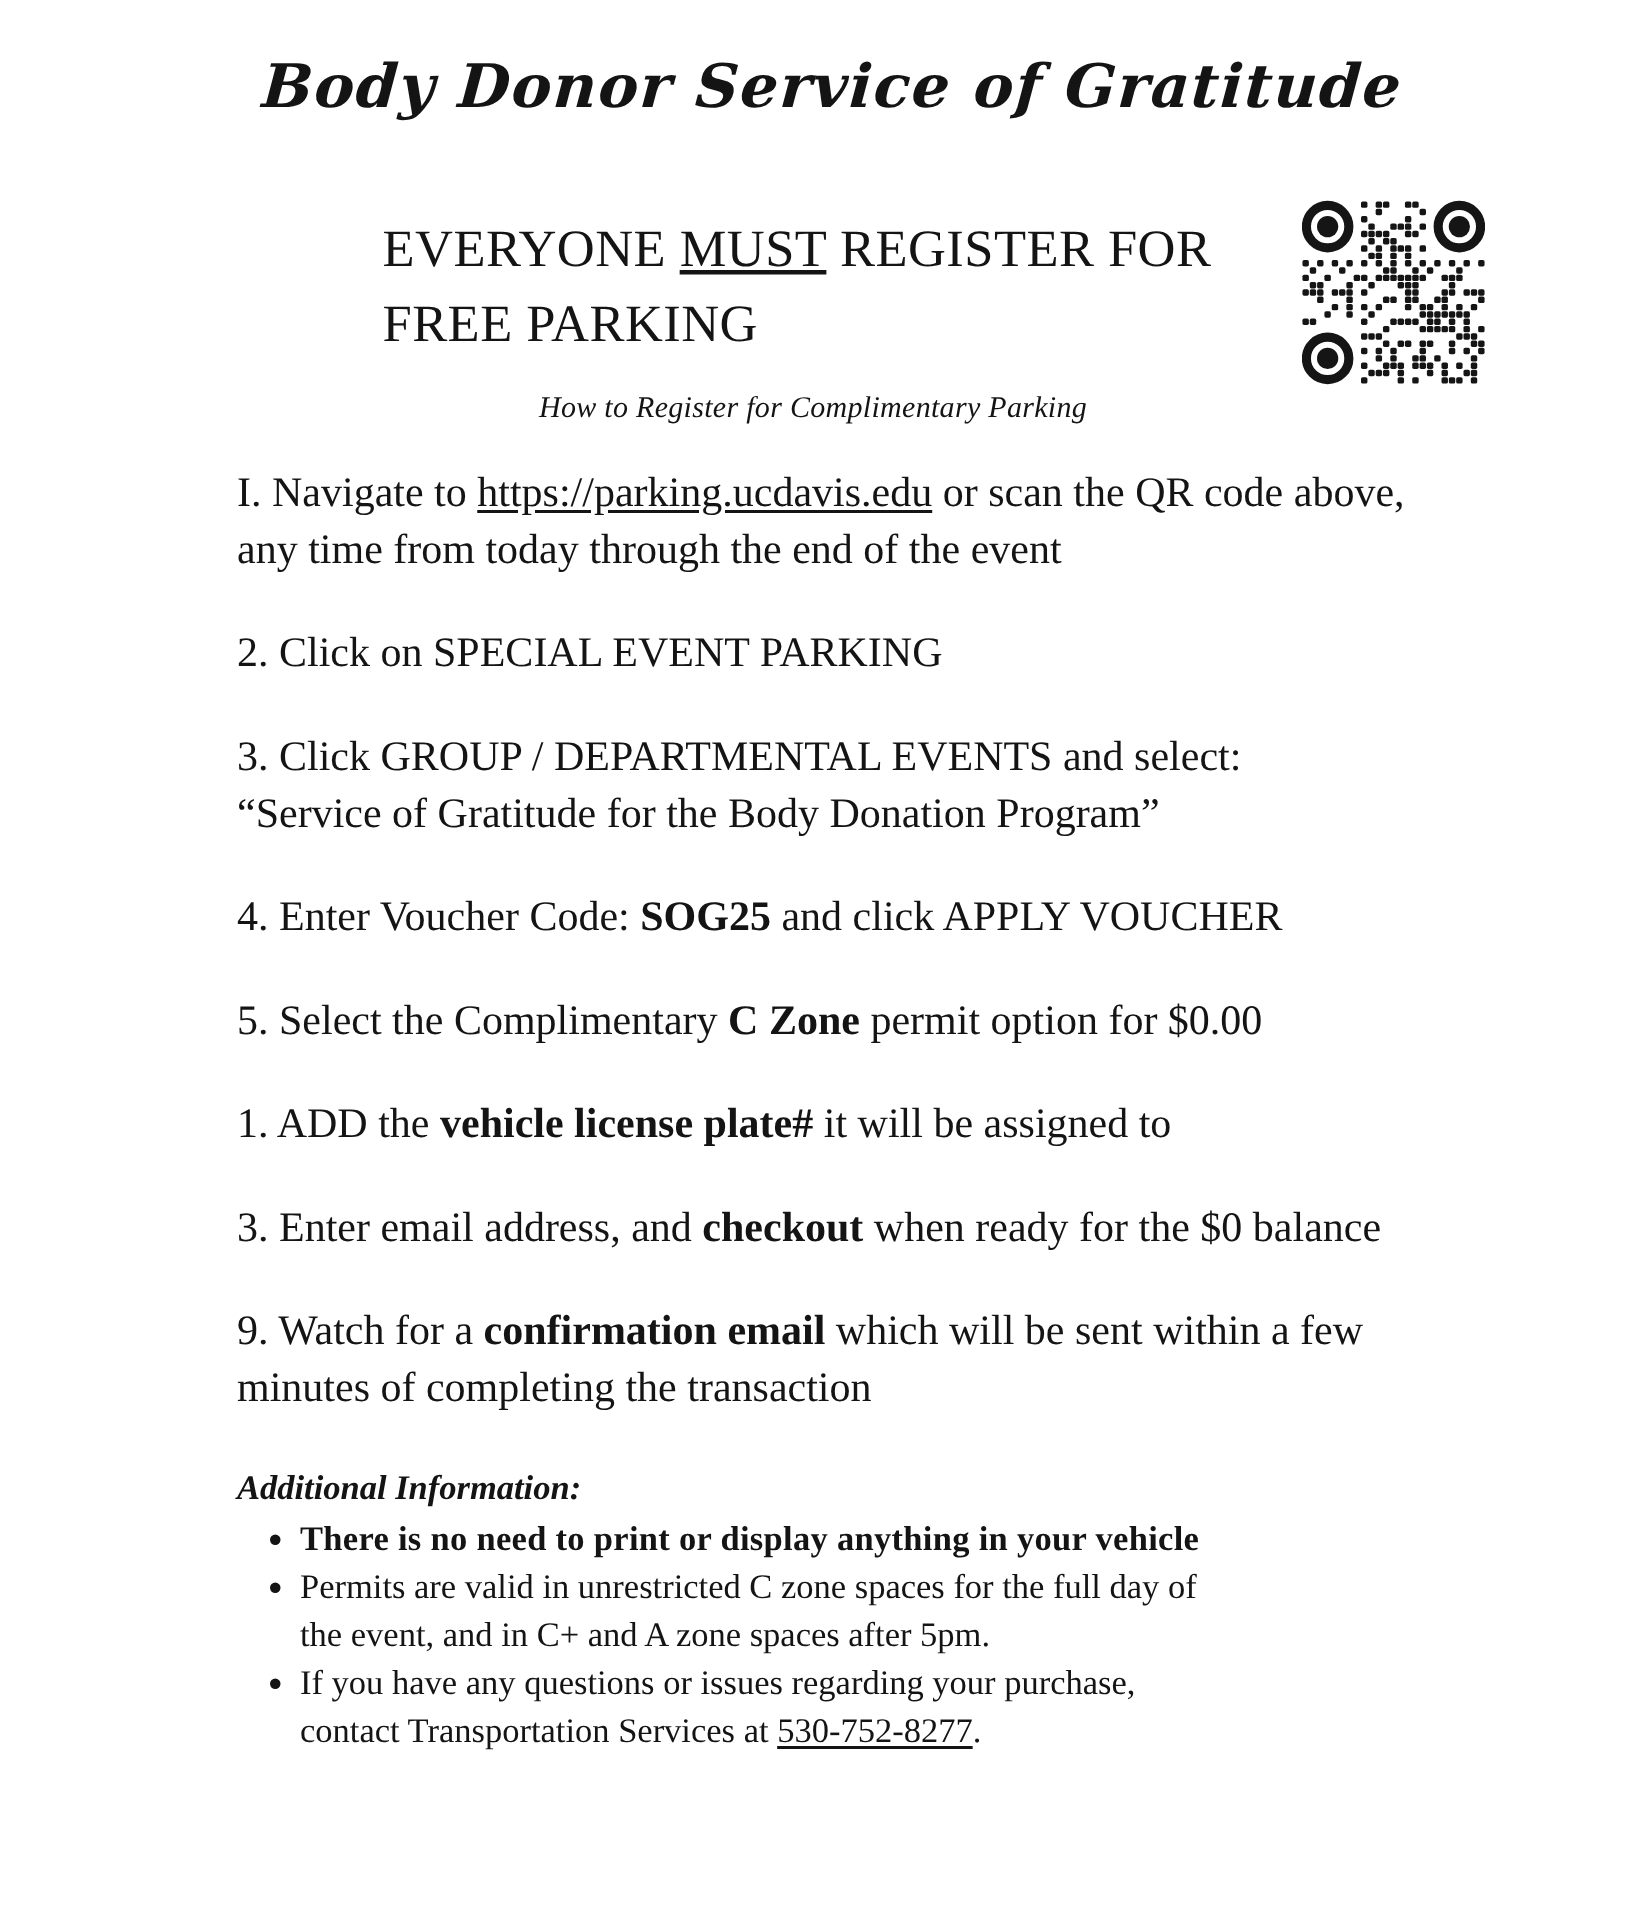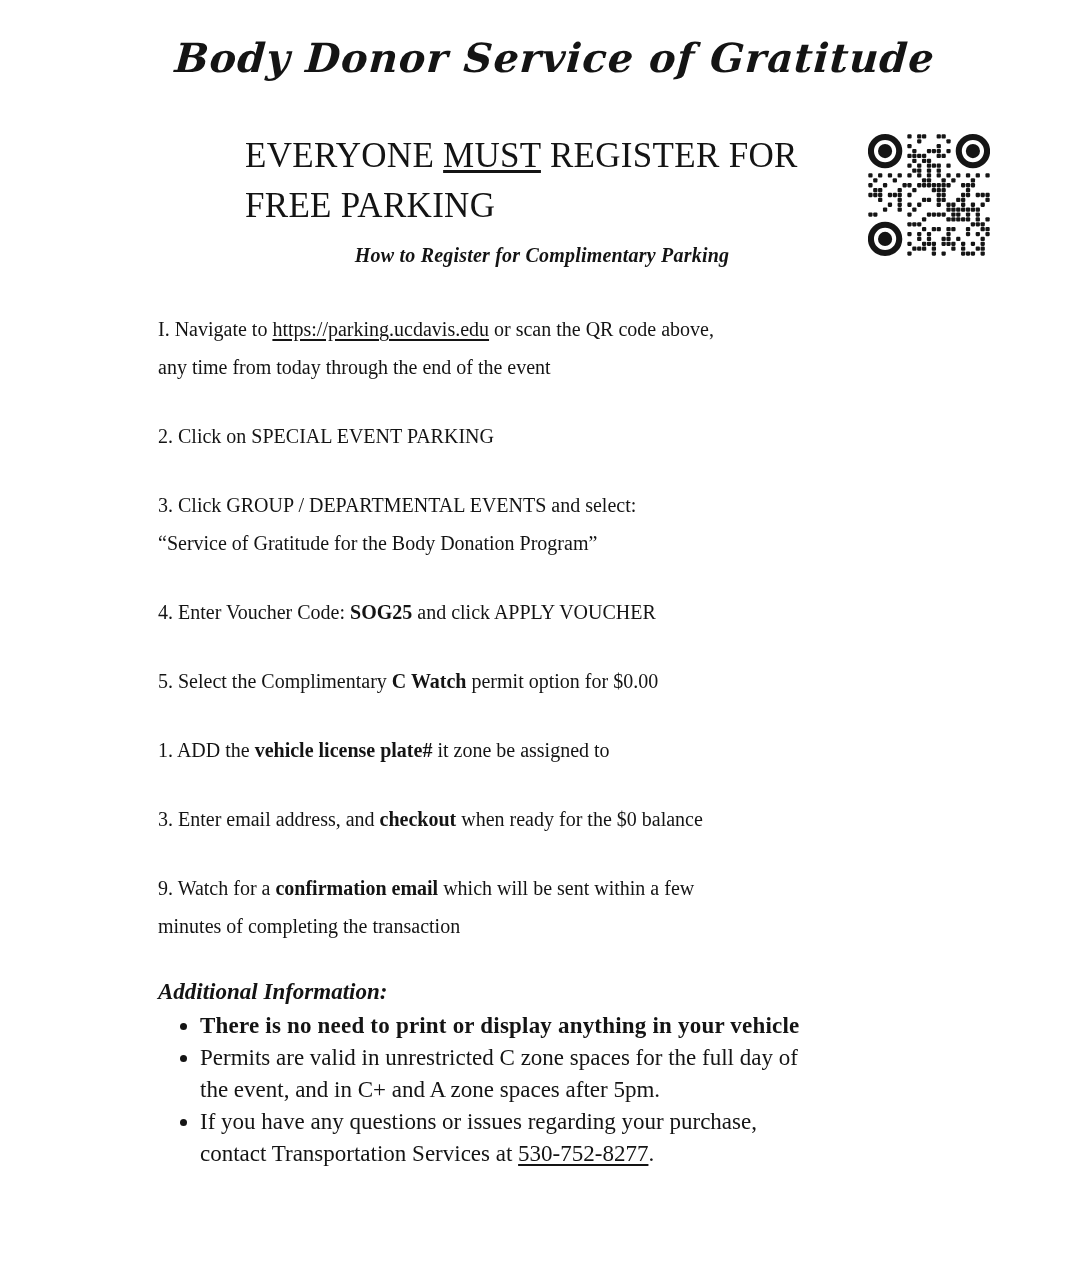--- a/index.html
+++ b/index.html
@@ -14,40 +14,40 @@
   }
   .script-title{
     position:absolute;top:34px;left:0;width:100%;
     text-align:center;text-indent:26px;
     font-family:"DejaVu Serif",serif;
     font-style:italic;font-weight:bold;
     font-size:40px;letter-spacing:1px;
     transform:skewX(-4deg);
   }
   .main-heading{
-    position:absolute;top:131px;left:245px;width:660px;margin:0;
+    position:absolute;top:131px;left:245px;width:660px;margin:10px;
     font-size:35px;font-weight:normal;line-height:50px;
     white-space:pre-line;letter-spacing:0.3px;
   }
   .qr-box{
     position:absolute;top:132px;left:868px;width:122px;height:126px;
   }
   .qr-box svg{display:block;width:100%;height:100%;}
   .subtitle{
-    position:absolute;top:244px;left:0;width:100%;
+    position:absolute;top:261px;left:0;width:100%;
     text-align:center;
-    font-size:20px;font-style:italic;font-weight:bold;
+    font-size:20px;font-style:italic;font-weight:normal;
     letter-spacing:0.2px;
   }
   .content{
     position:absolute;top:310px;left:158px;width:870px;
   }
   .step{
     margin:0 0 31px 0;
-    font-size:20px;line-height:38px;
+    font-size:28px;line-height:38px;
     white-space:pre-line;
   }
   .b{font-weight:bold;text-align:center;}
   .u{text-decoration:underline;text-underline-offset:3px;}
   .additional-heading{
     font-size:23px;font-style:italic;font-weight:bold;
     margin:21px 0 0 0;line-height:32px;
   }
   ul.bullets{
     margin:2px;padding-left:40px;
@@ -268,22 +268,22 @@
 
   <div class="subtitle">How to Register for Complimentary Parking</div>
 
   <div class="content">
     <p class="step"><span>I. Navigate to </span><span class="u">https://parking.ucdavis.edu</span><span> or scan the QR code above,
 any time from today through the end of the event</span></p>
     <p class="step"><span>2. Click on SPECIAL EVENT PARKING</span></p>
     <p class="step"><span>3. Click GROUP / DEPARTMENTAL EVENTS and select:
 “Service of Gratitude for the Body Donation Program”</span></p>
     <p class="step"><span>4. Enter Voucher Code: </span><span class="b">SOG25</span><span> and click APPLY VOUCHER</span></p>
-    <p class="step"><span>5. Select the Complimentary </span><span class="b">C Watch</span><span> permit option for $0.00</span></p>
-    <p class="step"><span>1. ADD the </span><span class="b">vehicle license plate#</span><span> it zone be assigned to</span></p>
+    <p class="step"><span>5. Select the Complimentary </span><span class="b">C Zone</span><span> permit option for $0.00</span></p>
+    <p class="step"><span>1. ADD the </span><span class="b">vehicle license plate#</span><span> it will be assigned to</span></p>
     <p class="step"><span>3. Enter email address, and </span><span class="b">checkout</span><span> when ready for the $0 balance</span></p>
     <p class="step"><span>9. Watch for a </span><span class="b">confirmation email</span><span> which will be sent within a few
 minutes of completing the transaction</span></p>
 
     <p class="additional-heading">Additional Information:</p>
 
     <ul class="bullets">
       <li><span class="b">There is no need to print or display anything in your vehicle</span></li>
       <li><span>Permits are valid in unrestricted C zone spaces for the full day of
 the event, and in C+ and A zone spaces after 5pm.</span></li>

